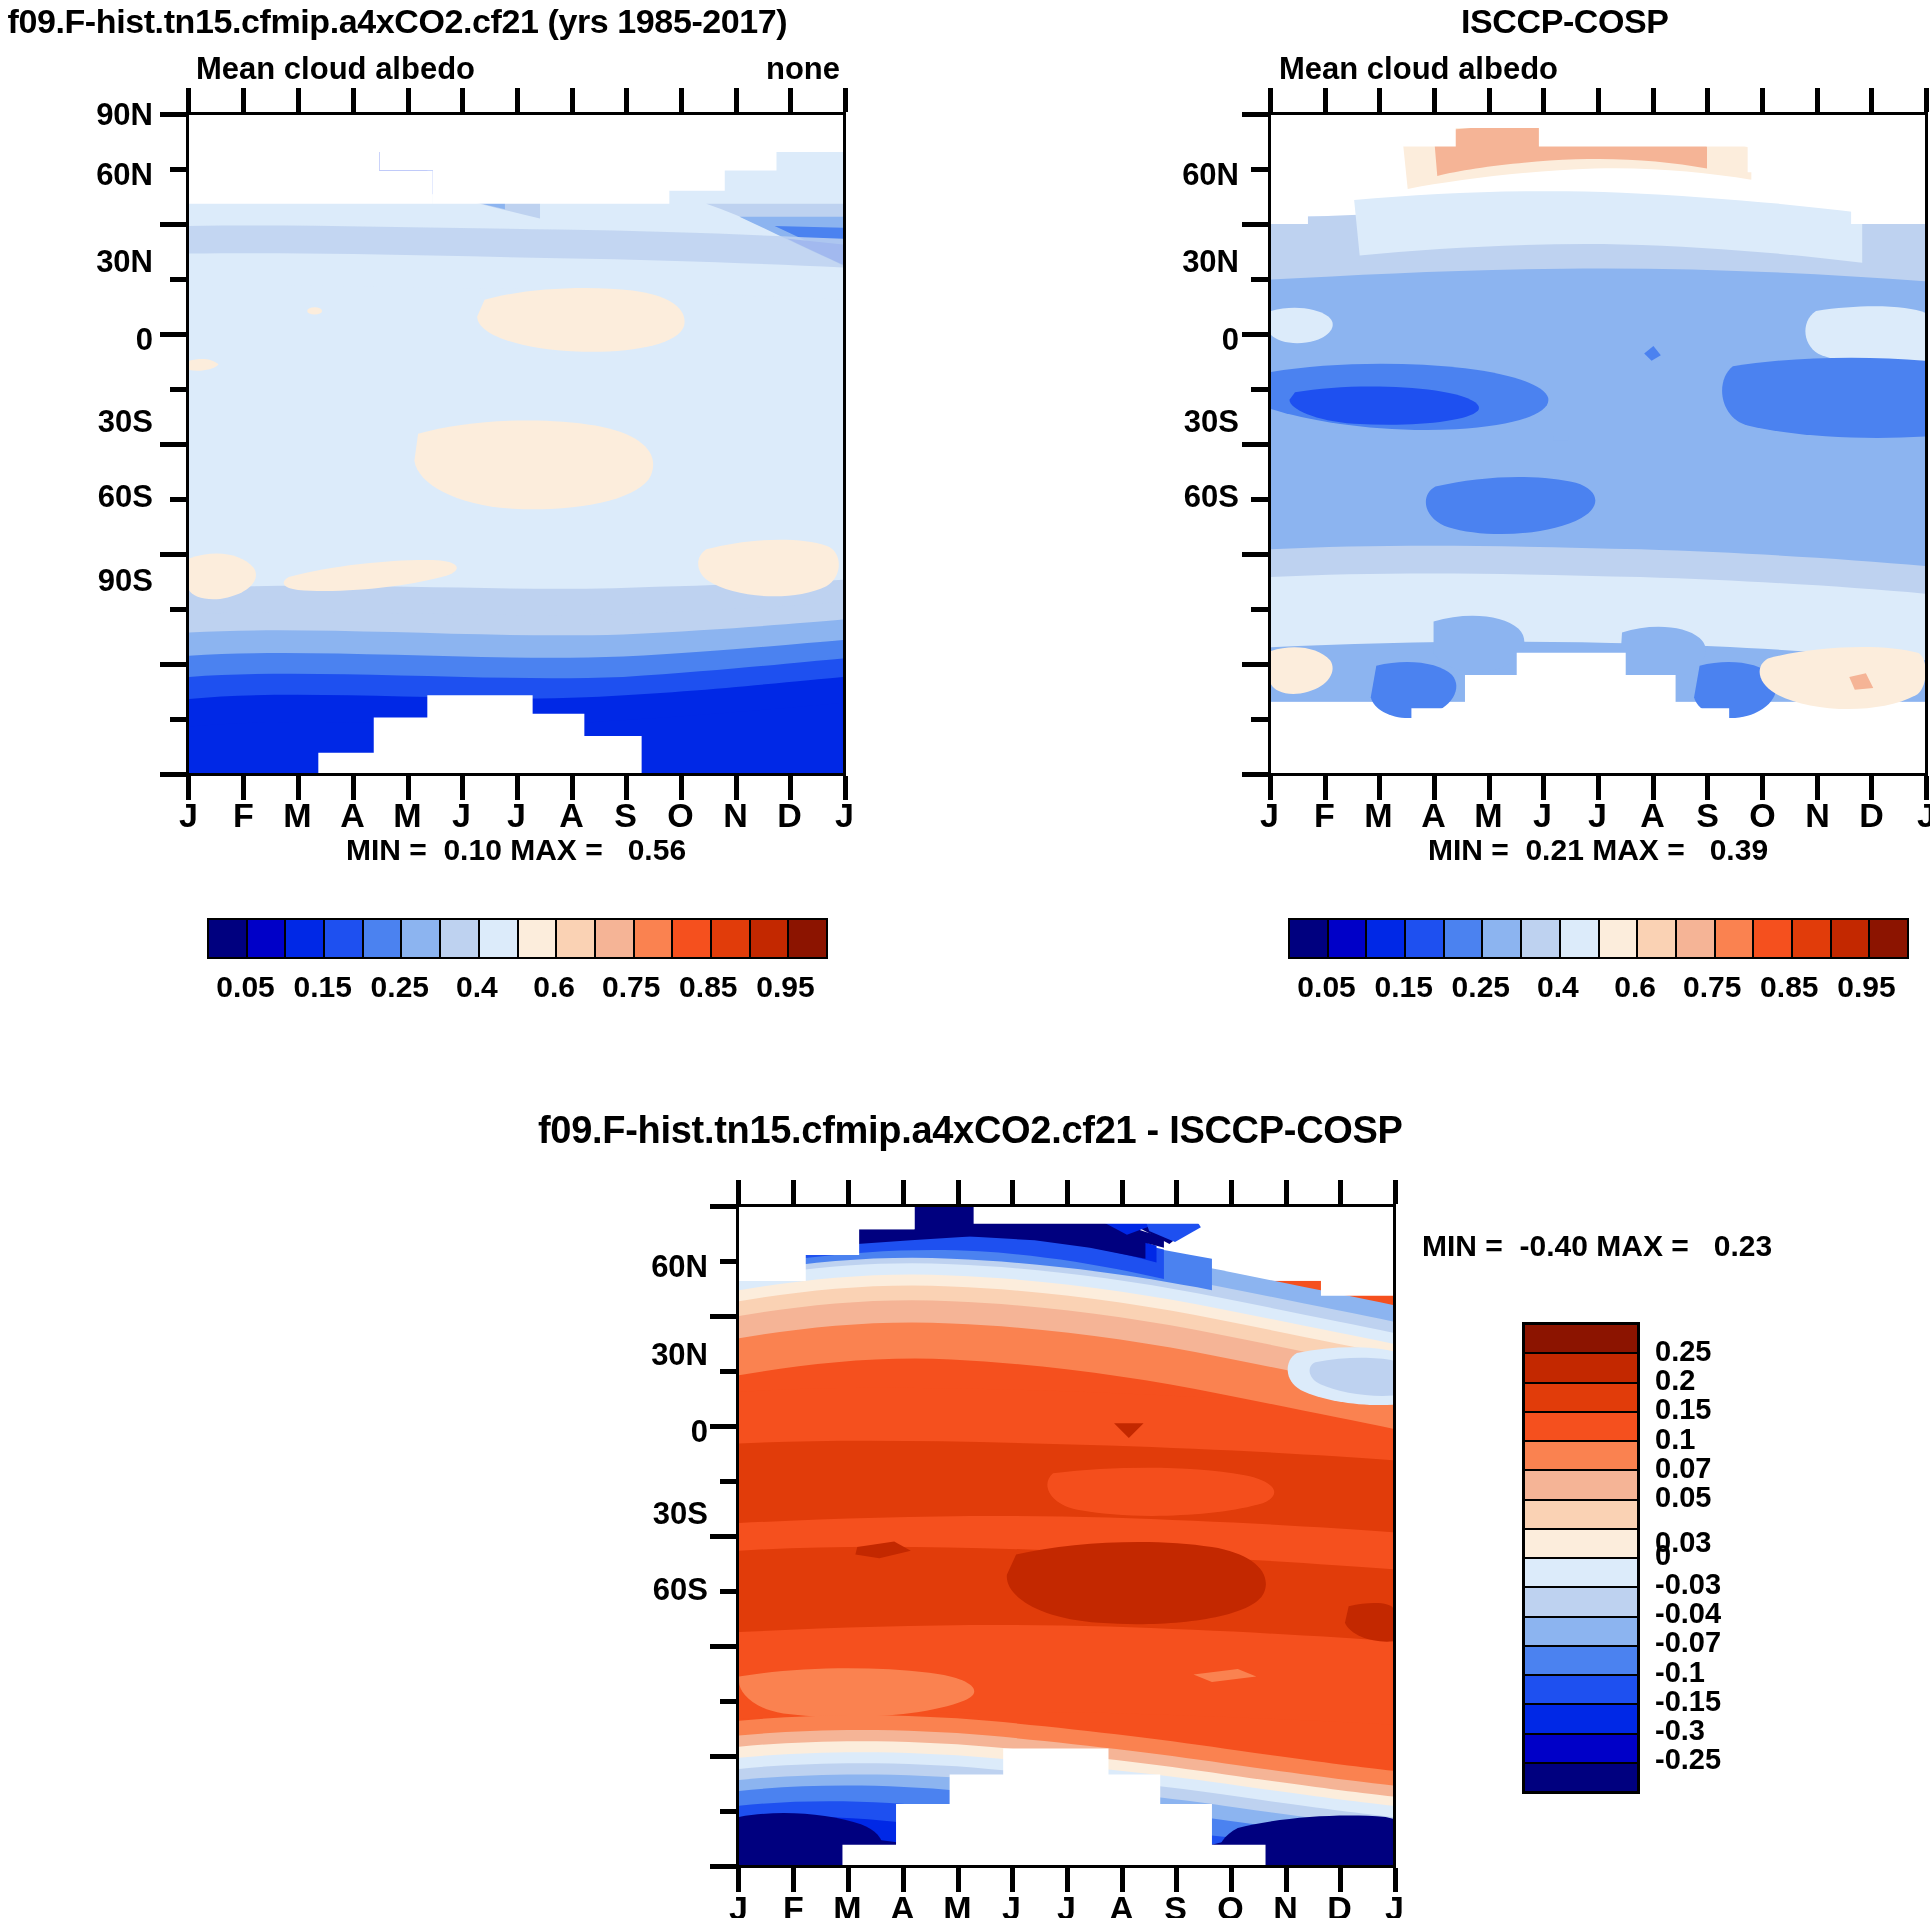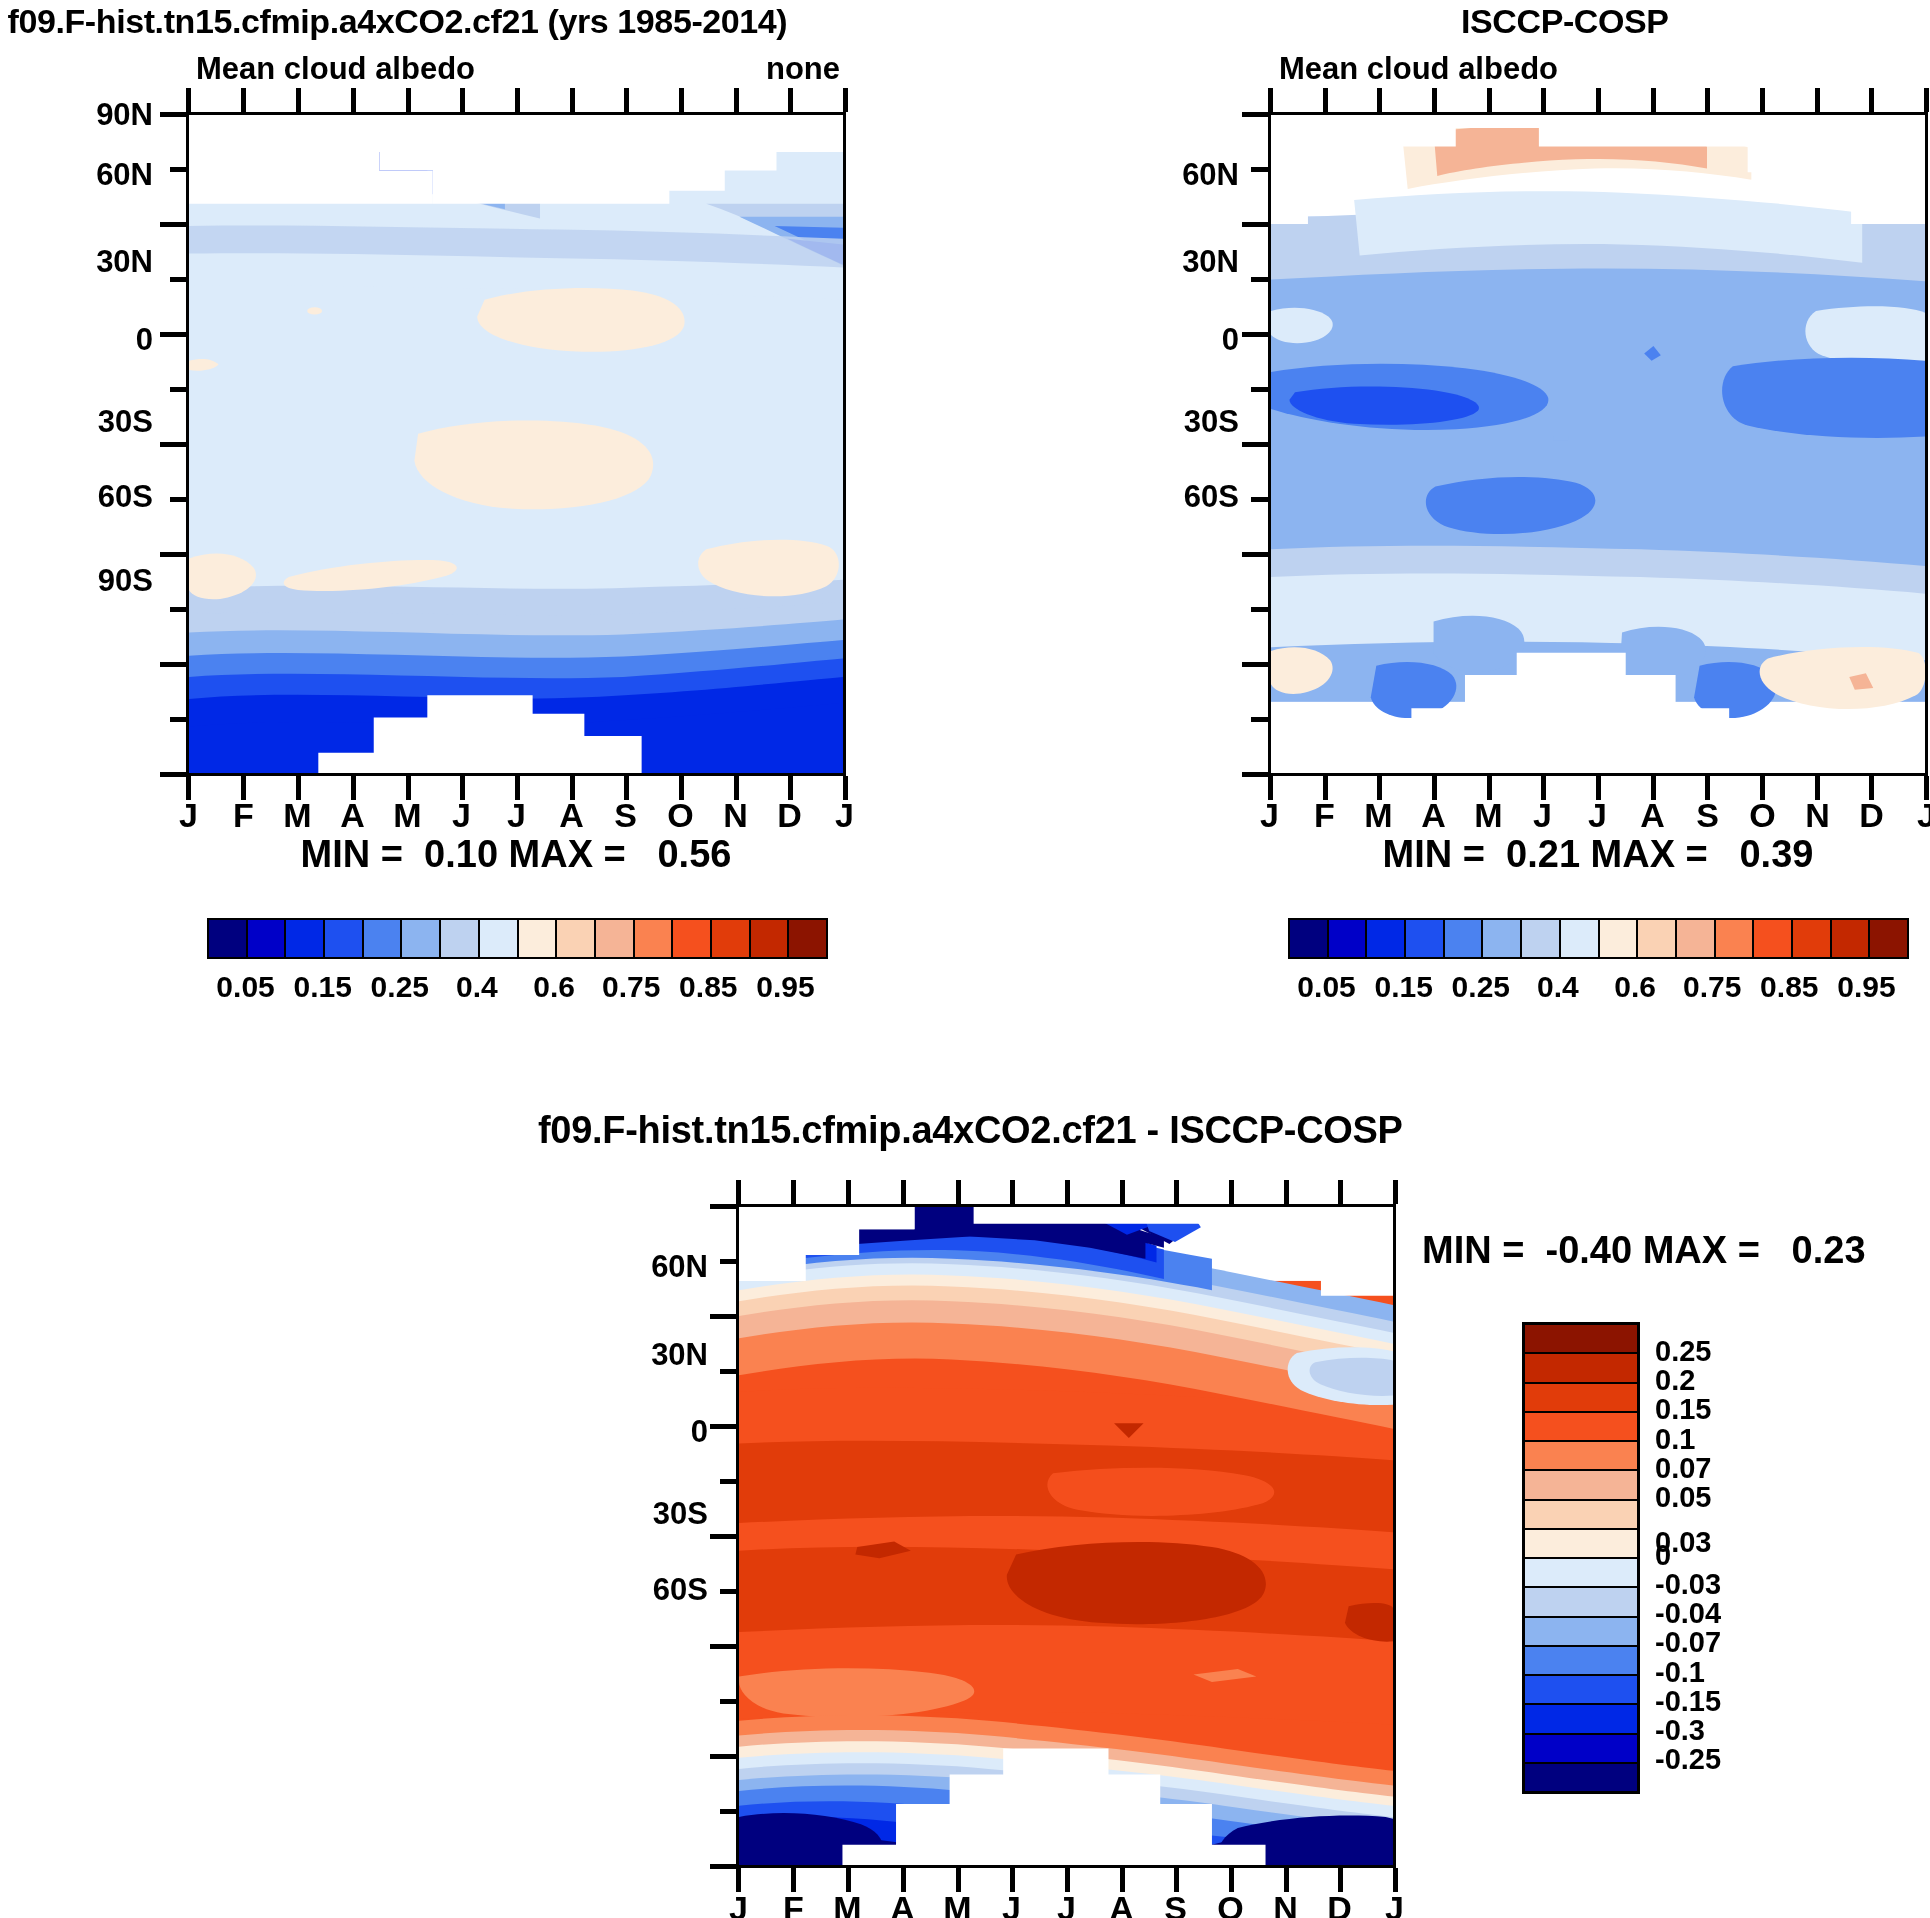--- a/index.html
+++ b/index.html
@@ -14,21 +14,21 @@
   .abs{position:absolute;}
 
   
   .case-title{
     font-size:34px;font-weight:bold;color:#000;letter-spacing:-0.4px;
   }
   .panel-sub{
     font-size:31px;font-weight:bold;color:#000;
   }
   .minmax{
-    font-size:38px;font-weight:bold;color:#000;white-space:pre;
+    font-size:30px;font-weight:bold;color:#000;white-space:pre;
   }
   .diff-title{
     font-size:38px;font-weight:bold;color:#000;letter-spacing:-0.3px;
   }
 
   
   .plot-frame{
     position:absolute;
     border:3.7px solid #000;
     box-sizing:border-box;
@@ -69,21 +69,21 @@
   .cbar-v .cell{flex:1 1 0;border-bottom:2.8px solid #000;width:100%;}
   .cbar-v .cell:last-child{border-bottom:none;}
   .cbar-v-labels span{
     position:absolute;font-size:29px;font-weight:bold;color:#000;
     transform:translateY(-50%);white-space:nowrap;
   }
 </style>
 </head>
 <body>
 
-<div class="abs case-title" style="left:7.5px;top:1.9px;">f09.F-hist.tn15.cfmip.a4xCO2.cf21 (yrs 1985-2014)</div>
+<div class="abs case-title" style="left:7.5px;top:1.9px;">f09.F-hist.tn15.cfmip.a4xCO2.cf21 (yrs 1985-2017)</div>
 
 <div class="abs panel-sub" style="left:196px;top:51px;">Mean cloud albedo</div>
 <div class="abs panel-sub" style="left:766px;top:51px;">none</div>
 
 <div class="plot-frame" id="model-plot" style="left:186px;top:112px;width:660px;height:664px;">
   <svg class="plot-canvas" viewBox="0 0 708 712" preserveAspectRatio="none">
     <rect x="0" y="0" width="708" height="712" fill="#ffffff"></rect>
 
     <rect x="0" y="40" width="708" height="520" fill="#dcebfa"></rect>
 

